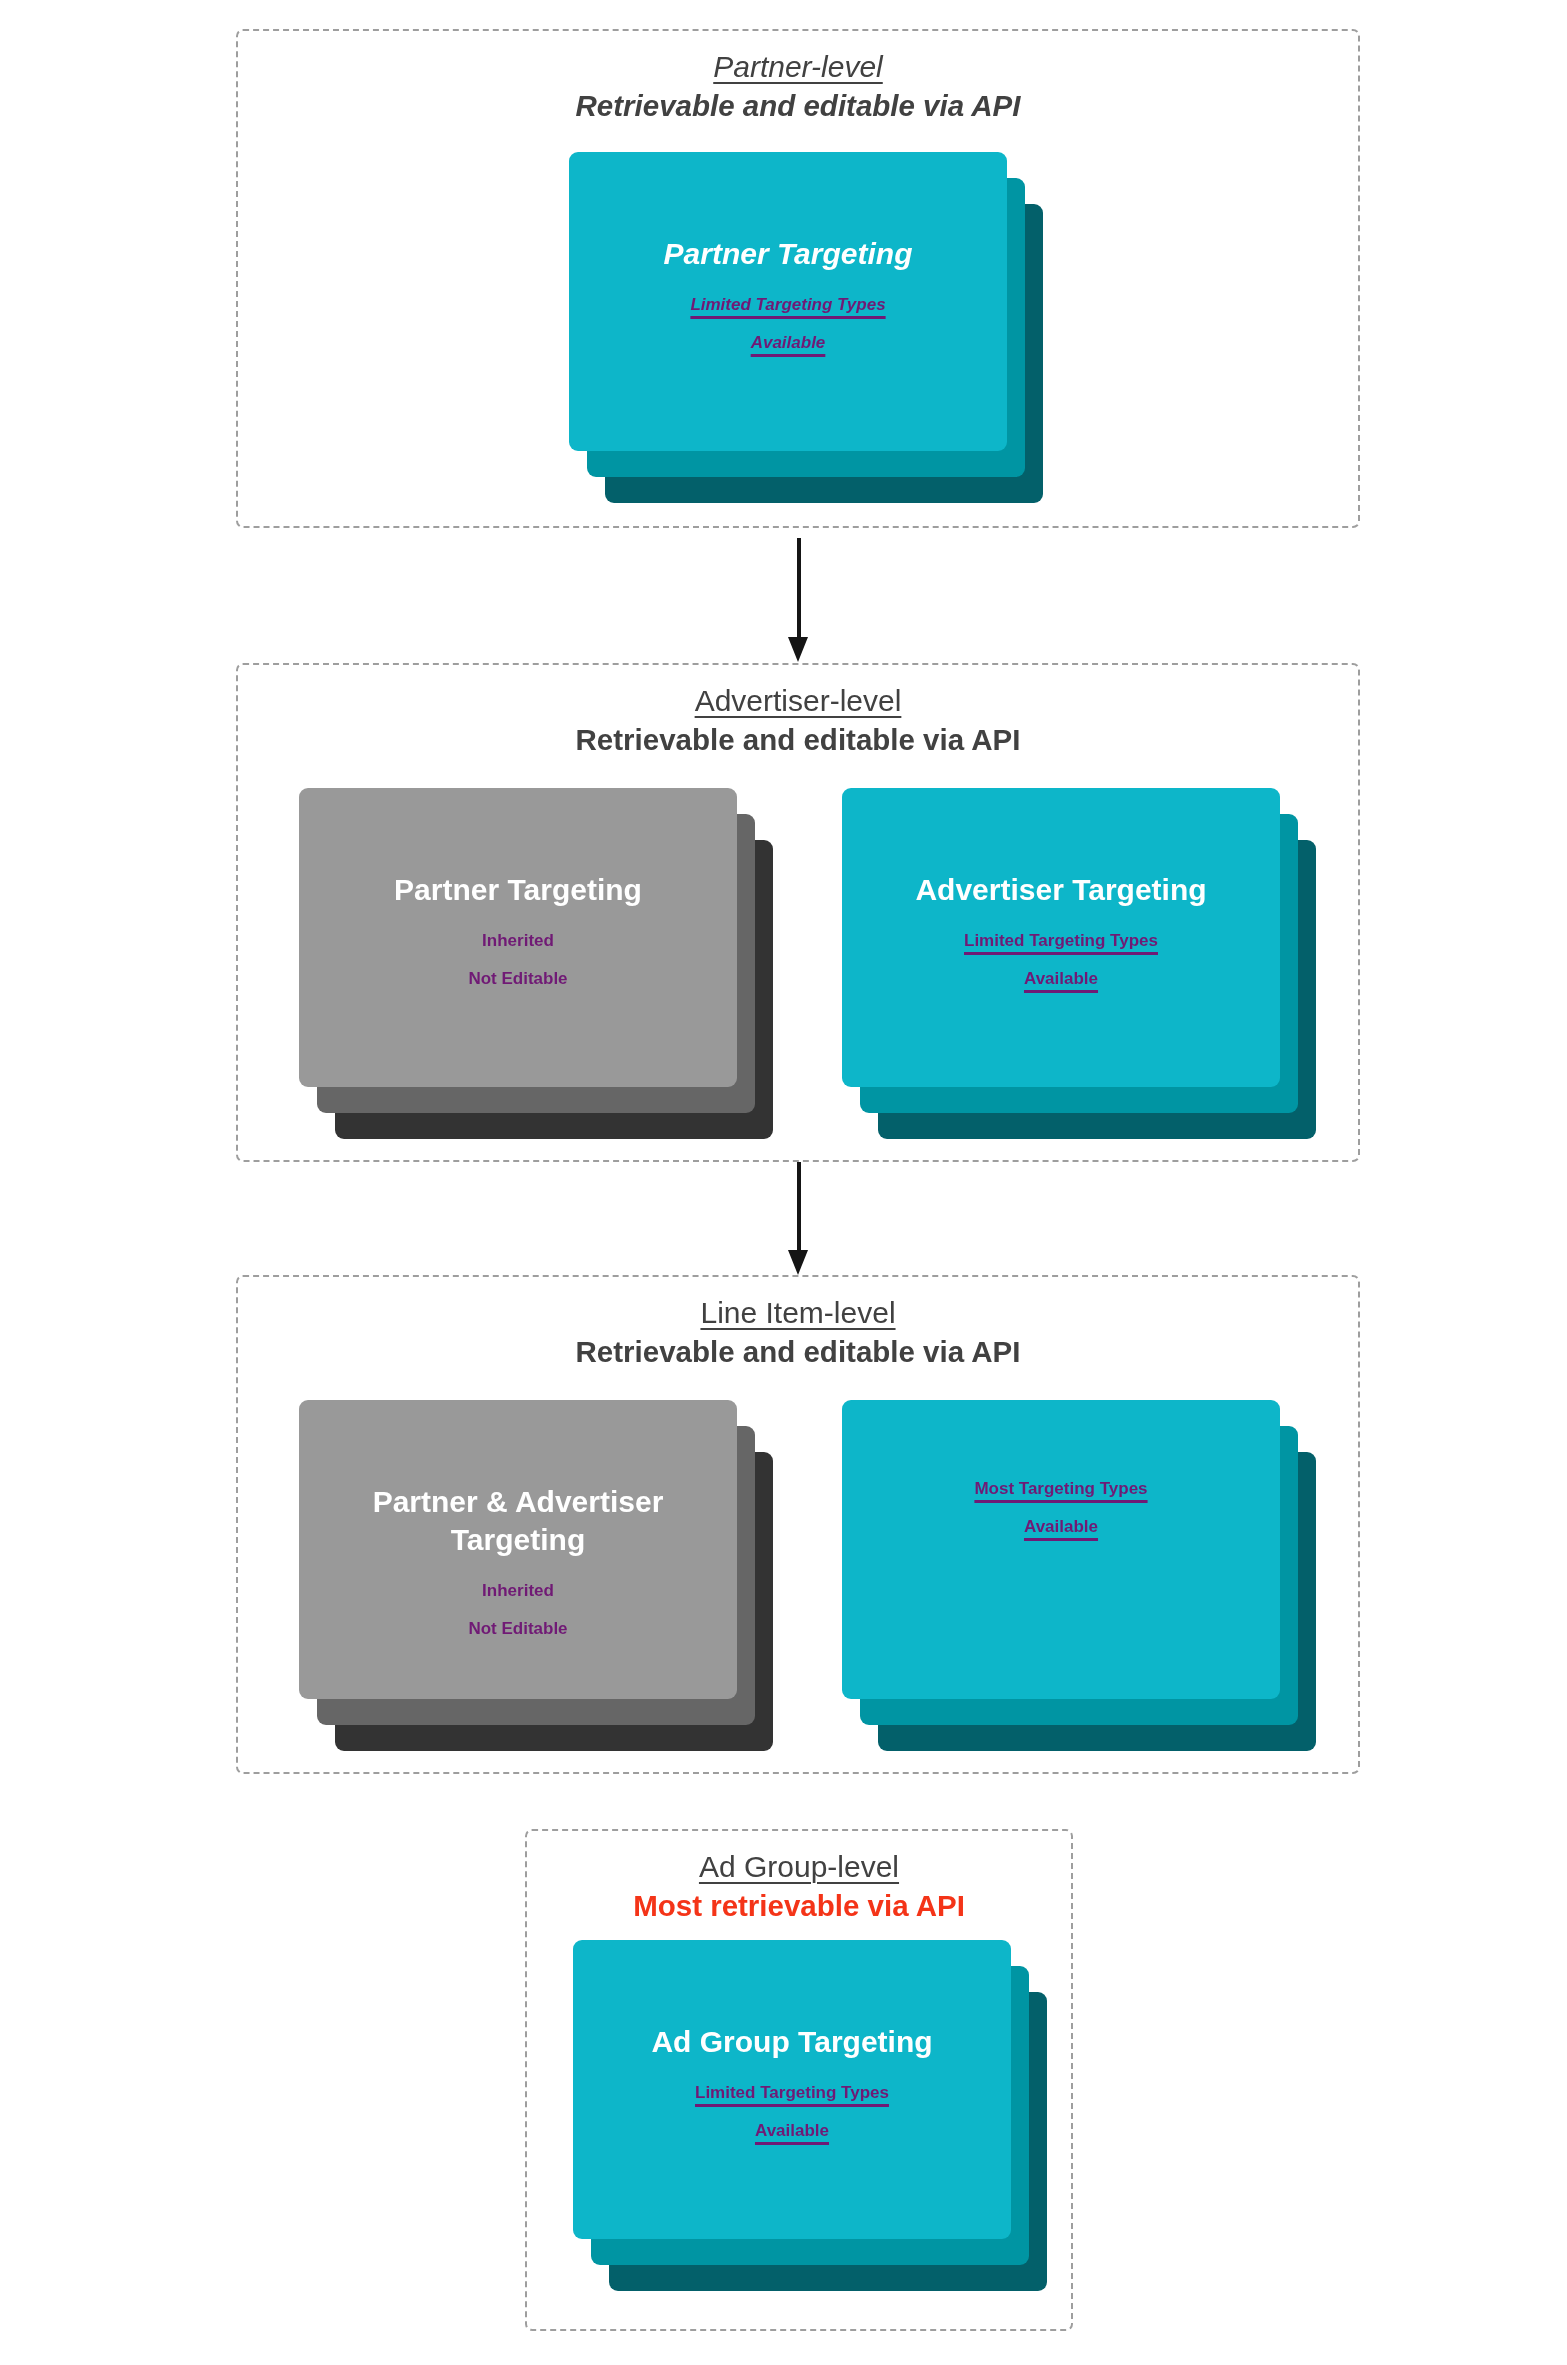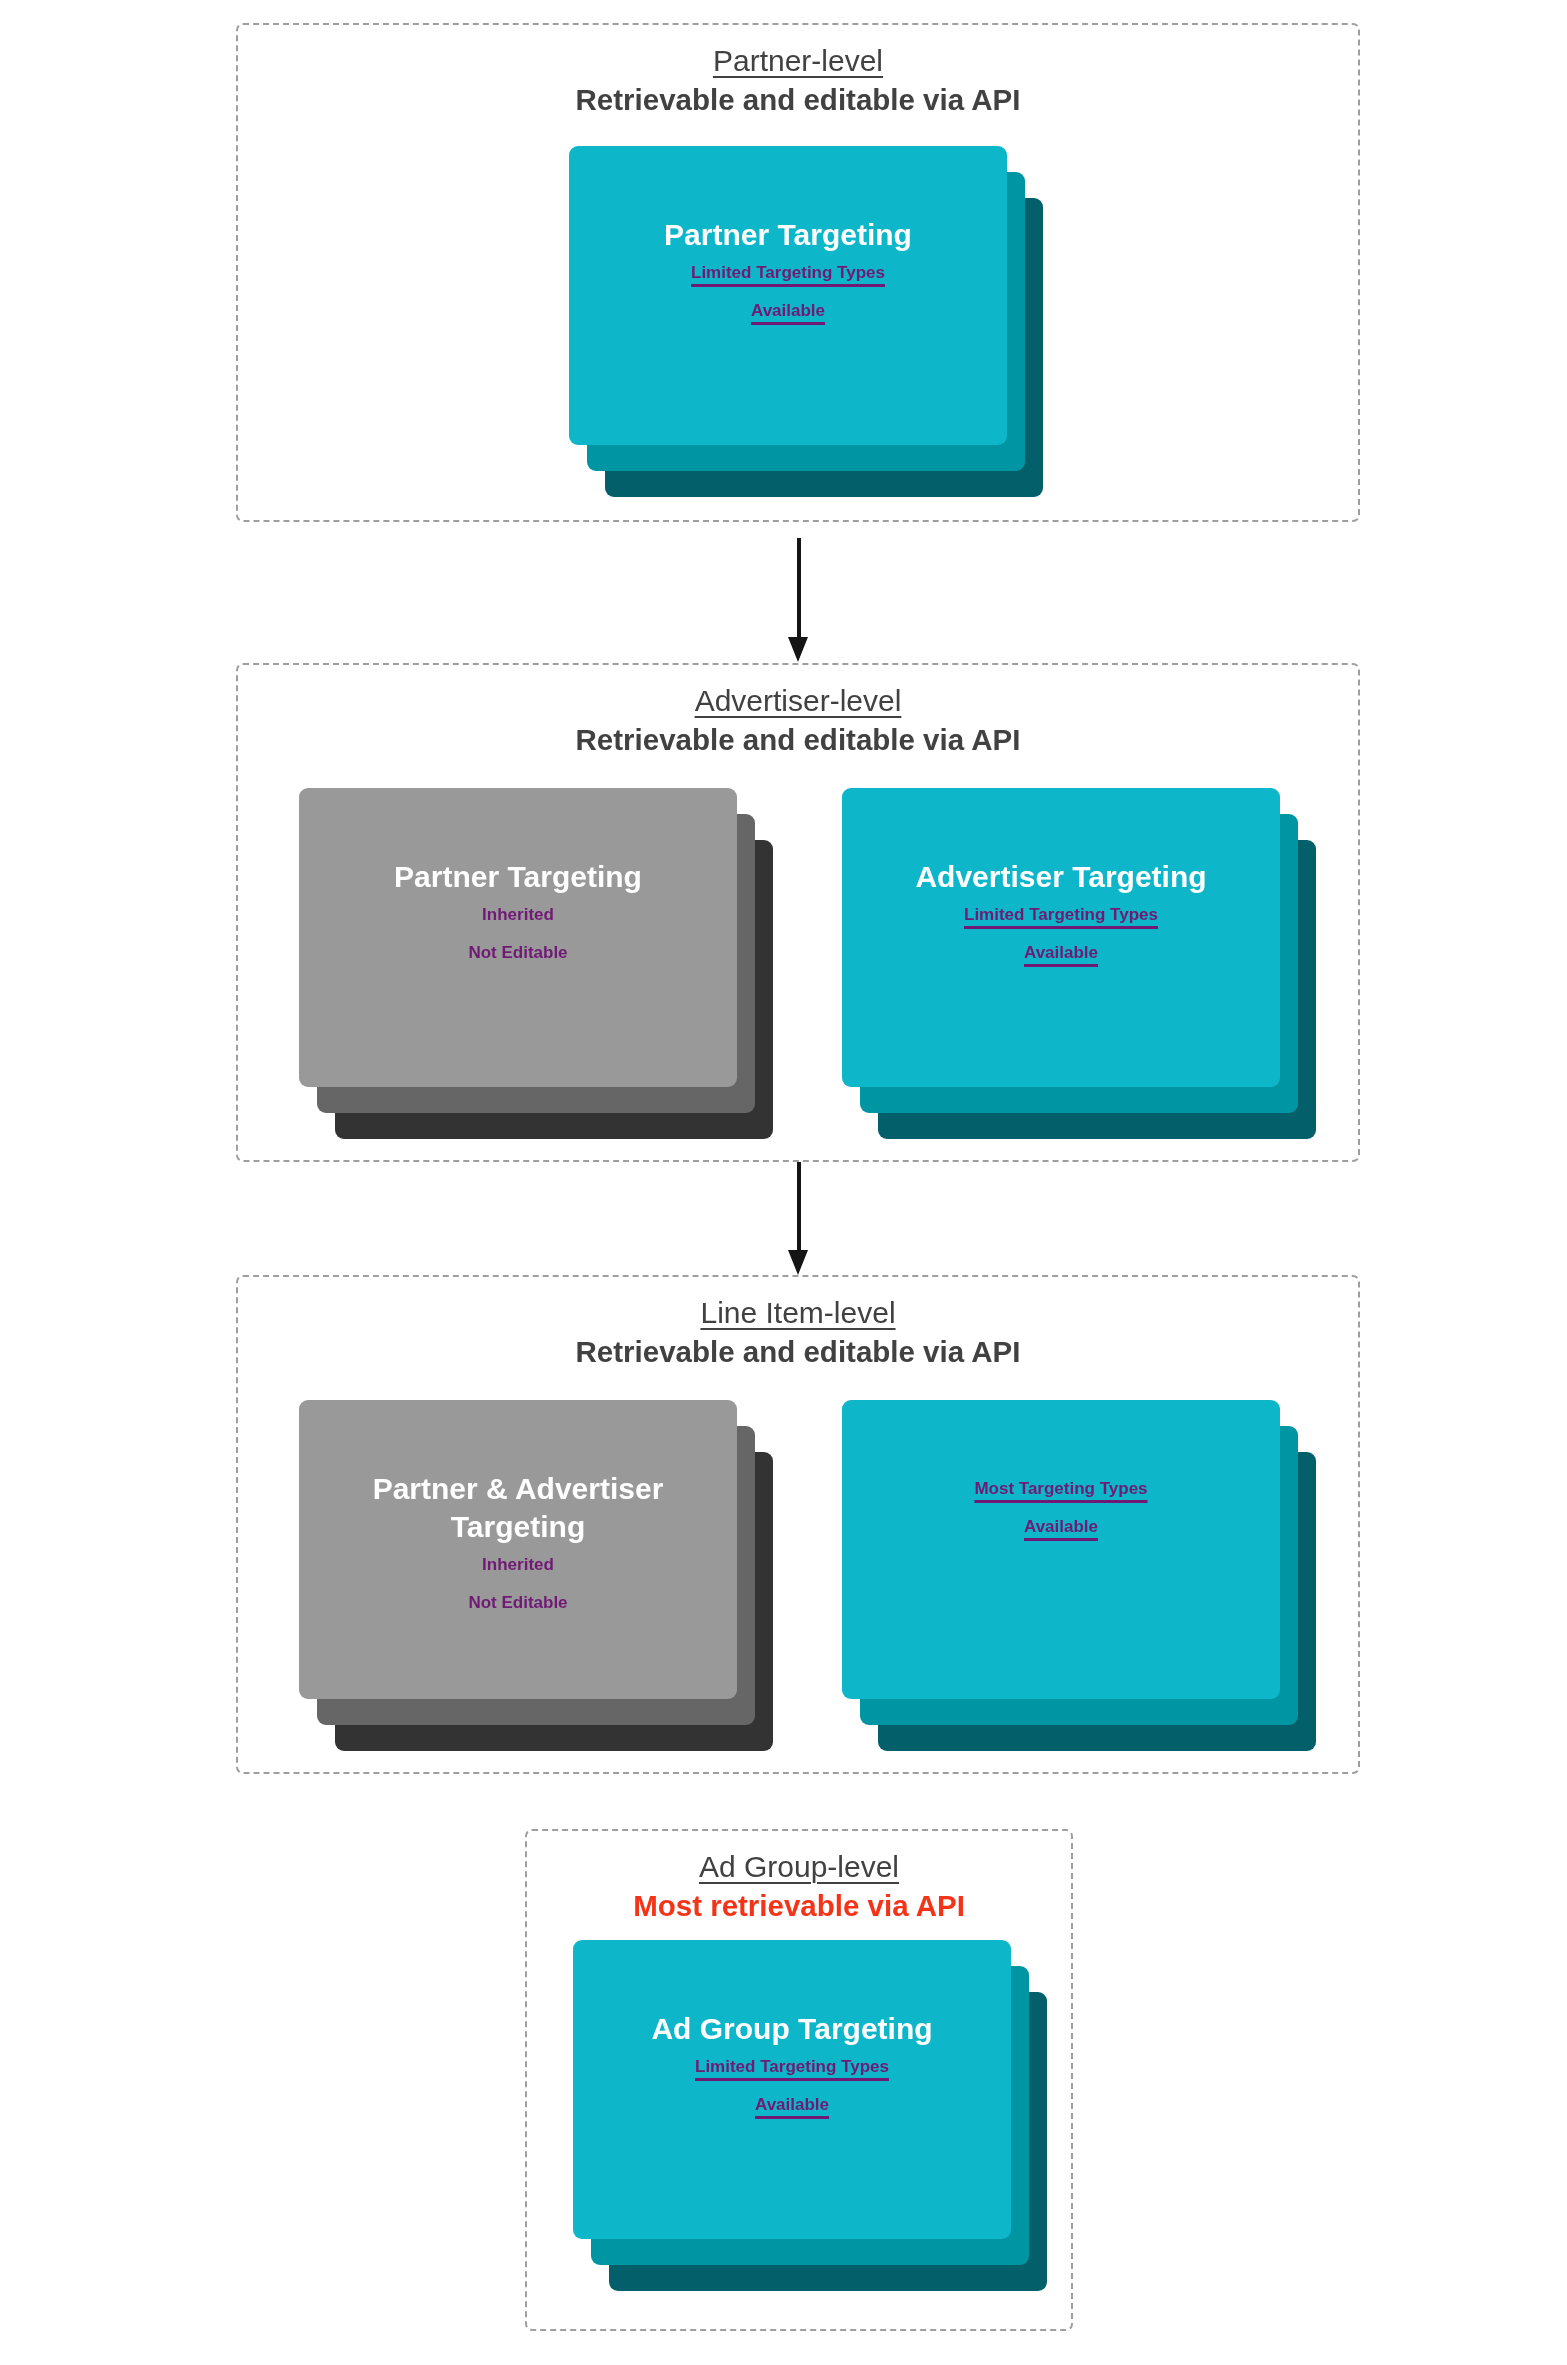--- a/index.html
+++ b/index.html
@@ -5,21 +5,21 @@
   html,body { margin:0; padding:0; background:#ffffff; }
   .page {
     position:relative; width:1567px; height:2366px; background:#ffffff;
     font-family:"Liberation Sans", sans-serif; overflow:hidden;
   }
   .level-box {
     position:absolute; box-sizing:border-box;
     border:2.7px dashed #9e9e9e; border-radius:7.1px;
     text-align:center; background:#ffffff;
   }
-  #sec-0 { left:236px; top:23px;   width:1124px; height:499px; }
+  #sec-0 { left:236px; top:29px;   width:1124px; height:499px;font-style:italic; }
   #sec-1 { left:236px; top:663px;  width:1124px; height:499px; }
   #sec-2 { left:236px; top:1275px; width:1124px; height:499px; }
   #sec-3 { left:525px; top:1829px; width:548px;  height:502px; }
 
   .sec-title {
     margin-top:16px; font-size:30px; line-height:39px; color:#414141;
     text-decoration:underline; text-decoration-thickness:1.8px; text-underline-offset:5.4px;
   }
   .sec-sub { font-size:29.5px; font-weight:700; line-height:39px; color:#414141; }
   .sec-sub.red { color:#f43418; }
@@ -31,21 +31,21 @@
   .card { left:0; top:0; box-sizing:border-box; padding-top:70px; text-align:center; }
   .teal-card { background:#0db6c9; }
   .teal-l2   { background:#0095a3; }
   .teal-l3   { background:#03606a; }
   .gray-card { background:#999999; }
   .gray-l2   { background:#666666; }
   .gray-l3   { background:#333333; }
 
   .card-title {
     font-size:30px; font-weight:700; color:#ffffff; line-height:38px;
-    max-width:402px; margin:0 auto;
+    max-width:402px; margin:13px auto;
   }
   .card-sub { font-size:17px; font-weight:700; color:#701a75; line-height:38px; }
   .card-sub.underlined .card-line {
     text-decoration:underline; text-decoration-thickness:2.7px; text-underline-offset:6.3px;
   }
 
   .arrow { position:absolute; width:21.4px; }
   .arrow .shaft { position:absolute; left:9px; top:0; width:3.6px; background:#151515; }
   .arrow .head {
     position:absolute; left:0; bottom:0; width:0; height:0;

